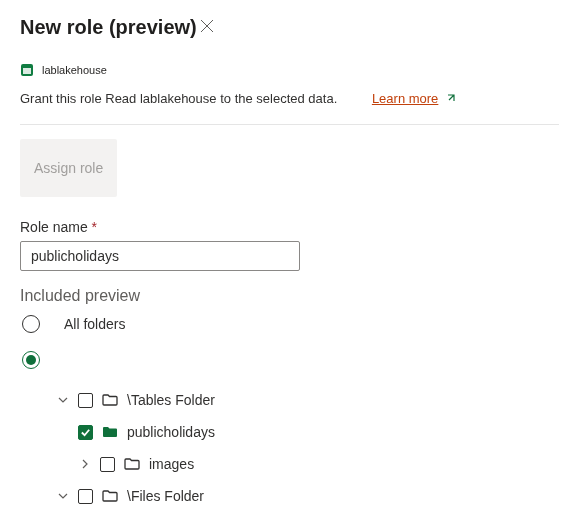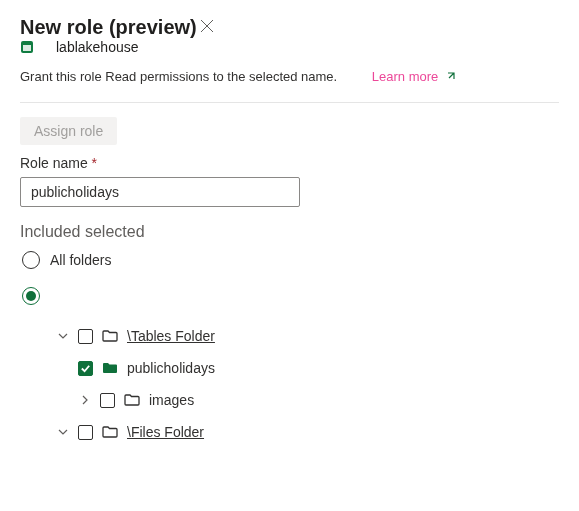--- a/index.html
+++ b/index.html
@@ -6,55 +6,55 @@
   body {
     font-family: "Segoe UI", Arial, sans-serif;
     background: #fff;
     color: #323130;
     width: 579px;
     padding: 16px 20px;
   }
   .header { display: flex; align-items: flex-start; }
   .title { font-size: 20px; font-weight: 600; color: #201f1e; }
   .close { width: 20px; height: 20px; cursor: pointer; display:flex; align-items:center; justify-content:center; color:#605e5c; }
-  .lakehouse-row { display: flex; align-items: center; gap: 22px; margin-top: 0; font-size: 14px; color: #201f1e; }
+  .lakehouse-row { display: flex; align-items: center; gap: 8px; margin-top: 24px; font-size: 11px; color: #201f1e; }
   .lh-icon { width: 14px; height: 14px; }
   .desc { font-size: 13px; color: #323130; margin-top: 14px; }
-  .learn-link { color: #ec4899; cursor: pointer; padding-left: 31px; }
+  .learn-link { color: #c2410c; text-decoration: underline; cursor: pointer; padding-left: 31px; }
   .learn-ext { display:inline-block; vertical-align: -2px; margin-left:2px; }
   .hr { border:none; border-top:1px solid #e5e5e5; margin-top:16px; }
   .assign-btn {
     margin-top: 14px;
     background: #f3f2f1;
     color: #a19f9d;
     border: none;
-    padding: 6px 14px;
+    padding: 21px 14px;
     font-size: 14px;
     border-radius: 2px;
   }
-  .label { font-size: 14px; color: #323130; margin-top: 10px; font-weight: 400; }
+  .label { font-size: 14px; color: #323130; margin-top: 22px; font-weight: 400; }
   .req { color: #a4262c; }
   .role-input {
     width: 280px;
     padding: 6px 10px;
     font-size: 14px;
     border: 1px solid #8a8886;
     border-radius: 2px;
     margin-top: 6px;
     color: #323130;
   }
   .section-label { font-size: 16px; color: #605e5c; margin-top: 16px; }
   .radio-group { margin-top: 10px; }
-  .radio-row { display: flex; align-items: center; gap: 10px; font-size: 14px; margin: 8px 0 18px 2px; }
+  .radio-row { display: flex; align-items: center; gap: 24px; font-size: 14px; margin: 8px 0 18px 2px; }
   .radio { width: 18px; height: 18px; border: 1px solid #323130; border-radius: 50%; display:flex; align-items:center; justify-content:center; }
   .radio.sel { border: 1px solid #0f703b; }
   .radio.sel::after { content:""; width:10px; height:10px; background:#0f703b; border-radius:50%; }
   .tree { margin-top: 4px; margin-left: 14px; }
   .tree-row { display:flex; align-items:center; gap:8px; font-size:14px; margin: 6px 0; padding: 4px 0; }
-  .indent-1 { margin-left: 22px; text-decoration: underline; }
+  .indent-1 { margin-left: 22px; }
   .indent-2 { margin-left: 44px; }
   .chevron { width:14px; height:14px; display:flex; align-items:center; justify-content:center; color:#605e5c; cursor:pointer; }
   .cb { width:15px; height:15px; border:1px solid #323130; border-radius:2px; cursor:pointer; flex-shrink:0; }
   .cb.ck { background:#0f703b; border-color:#0f703b; display:flex; align-items:center; justify-content:center; }
   .cb.ck svg { width:11px; height:11px; }
   .folder-icon { width:18px; height:18px; flex-shrink:0; }
   .folder-icon.filled path.body { fill:#0f703b; }
   .folder-icon.outline path.body { fill:none; stroke:#323130; stroke-width:1.3; }
   .node-text { color:#323130; }
 </style>
@@ -77,40 +77,40 @@
   <span class="lh-icon">
     <svg width="14" height="14" viewBox="0 0 14 14">
         <rect x="1" y="1" width="12" height="12" rx="2" fill="#107c41"></rect>
         <rect x="3" y="5" width="8" height="6" fill="#ffffff" opacity="0.85"></rect>
       </svg>
   </span>
   <span>lablakehouse</span>
 </div>
 
 <div class="desc">
-  <span>Grant this role Read permissions to the selected name. </span>
+  <span>Grant this role Read lablakehouse to the selected data. </span>
   <a class="learn-link">Learn more</a>
   <span class="learn-ext">
     <svg width="12" height="12" viewBox="0 0 12 12">
         <path d="M4 2h6v6M10 2L5 7" stroke="#0f703b" stroke-width="1.2" fill="none"></path>
         <path d="M8 2H3a1 1 0 0 0-1 1v6a1 1 0 0 0 1 1h6a1 1 0 0 0 1-1V6" stroke="#0f703b" stroke-width="1.2" fill="none" opacity="0"></path>
       </svg>
   </span>
 </div>
 
 <hr class="hr">
 
 <button class="assign-btn" disabled="">Assign role</button>
 
 <div class="label">
   <span>Role name</span> <span class="req">*</span>
 </div>
 <input class="role-input" type="text" value="publicholidays" style="">
 
-<div class="section-label">Included selected</div>
+<div class="section-label">Included preview</div>
 
 <div class="radio-group">
   <div class="radio-row">
     <div class="radio"></div>
     <span>All folders</span>
   </div>
   <div class="radio-row">
     <div class="radio sel"></div>
   </div>
 </div>

